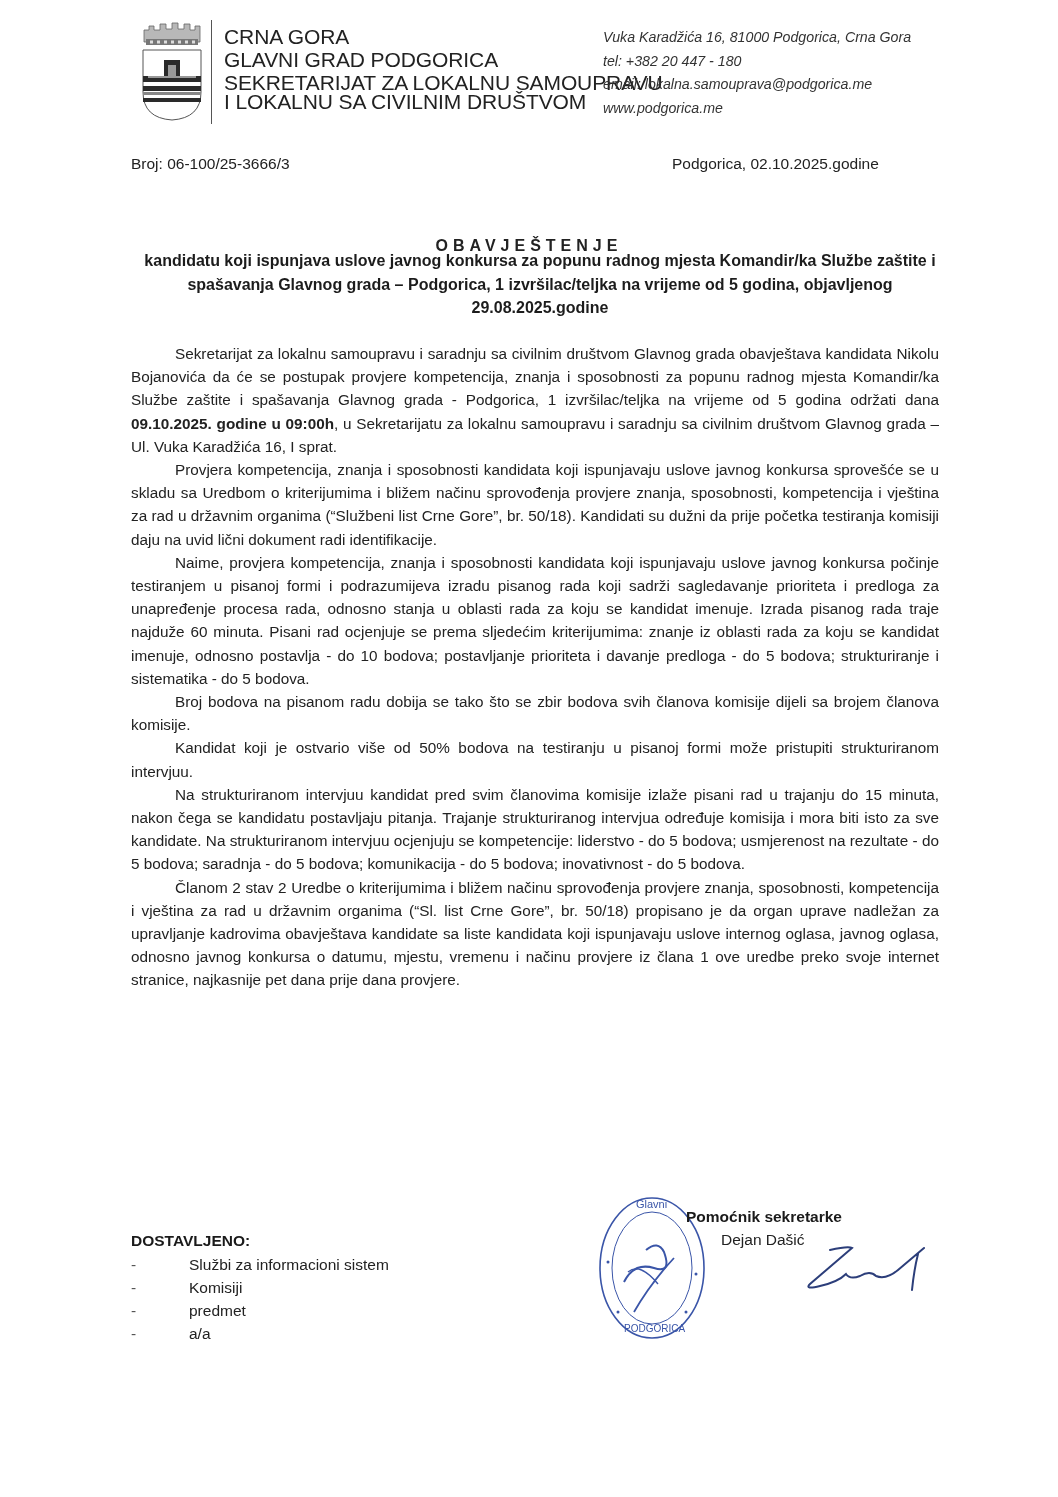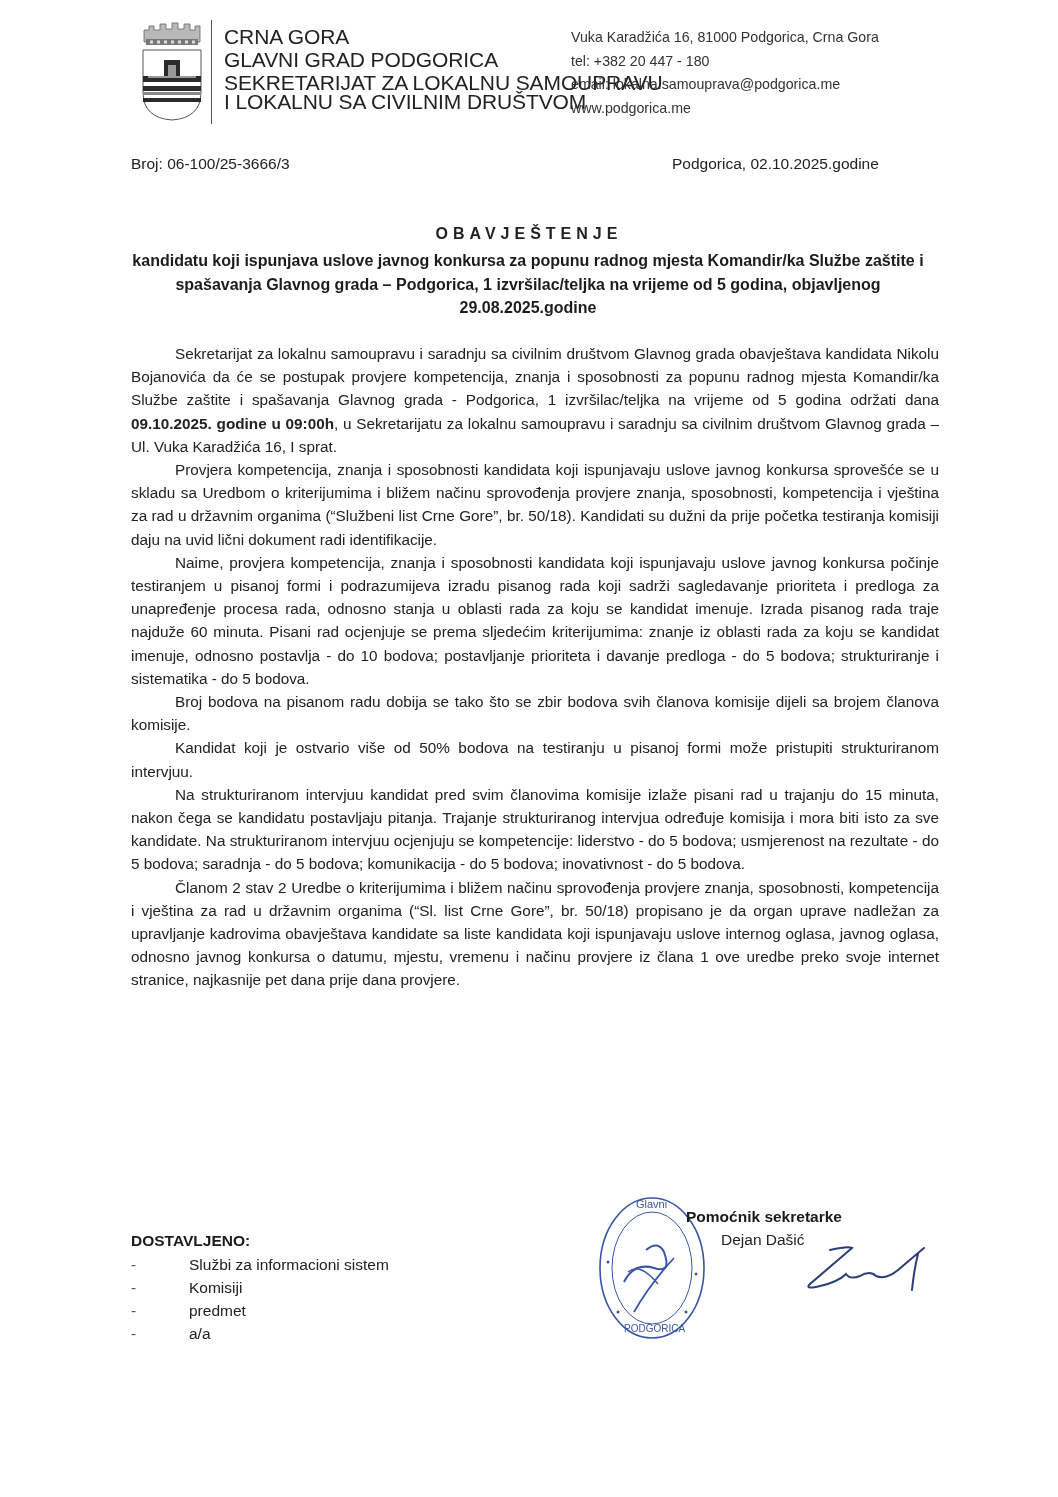--- a/index.html
+++ b/index.html
@@ -6,28 +6,28 @@
   body { width: 1058px; height: 1497px; position: relative; overflow: hidden;
          font-family: "Liberation Sans", sans-serif; color: #1a1a1a; }
   .abs { position: absolute; }
 
   
   .crest { left: 140px; top: 20px; width: 64px; height: 102px; }
   .vline { left: 211px; top: 20px; width: 1px; height: 104px; background: #555; }
   .org { left: 224px; top: 25px; font-size: 21px; line-height: 23px; color: #222; letter-spacing: -0.1px; }
   .org div { white-space: nowrap; }
   .org .l3 { margin-top: 2px; line-height: 19px; }
-  .contact { left: 571px; top: 26px; font-size: 14.2px; line-height: 23.5px; color: #333; }
+  .contact { left: 603px; top: 26px; font-size: 14.2px; line-height: 23.5px; color: #333; font-style: italic; }
   .contact div { white-space: nowrap; }
 
   .ref { left: 131px; top: 155px; font-size: 15.5px; color: #222; white-space: nowrap; }
   .date { left: 672px; top: 155px; font-size: 15.5px; color: #222; white-space: nowrap; }
 
-  .title { left: 0; width: 1058px; top: 225px; text-align: center; font-size: 16px; font-weight: bold; letter-spacing: 5px; color: #222; }
-  .subtitle { left: 128px; width: 800px; top: 249px; text-align: center; font-size: 16px; font-weight: bold; line-height: 23.5px; color: #1c1c1c; }
+  .title { left: 0; width: 1058px; top: 237px; text-align: center; font-size: 16px; font-weight: bold; letter-spacing: 5px; color: #222; }
+  .subtitle { left: 140px; width: 800px; top: 249px; text-align: center; font-size: 16px; font-weight: bold; line-height: 23.5px; color: #1c1c1c; }
 
   
   .body { left: 131px; width: 808px; top: 342px; font-size: 15.3px; line-height: 23.2px; color: #222; }
   .body p { margin: 0; text-align: justify; text-indent: 44px; }
   .body p + p { margin-top: 0; }
   .body b { font-weight: bold; }
 
   
   .dost { left: 131px; top: 1208px; font-size: 15.5px; color: #1a1a1a; }
   .dost-title { font-weight: bold; margin-bottom: 3px; margin-top: 24px; }

